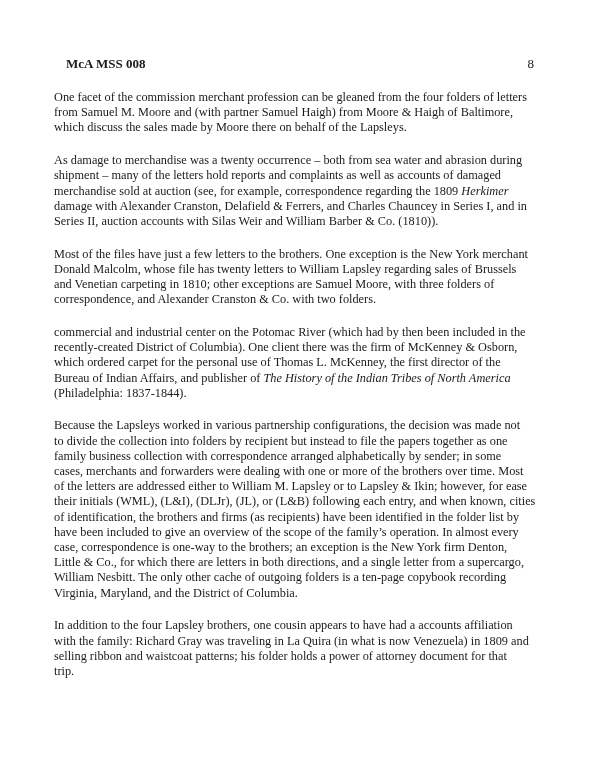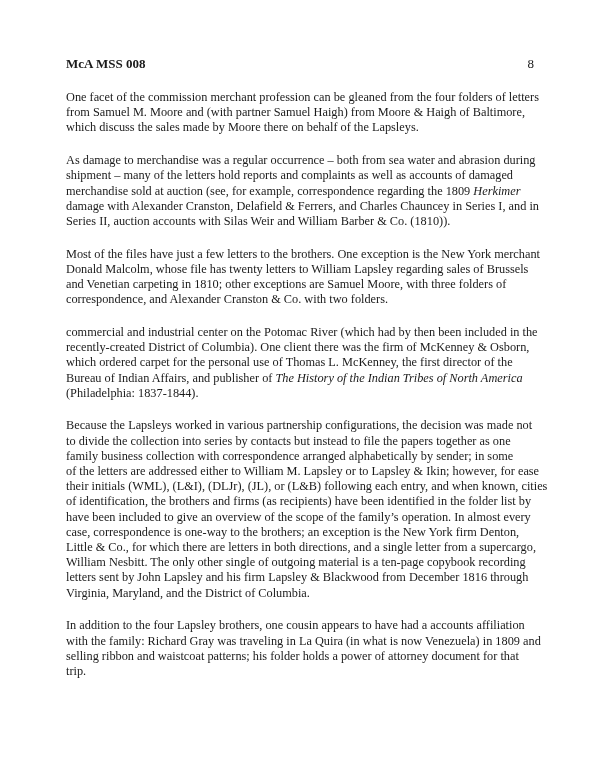--- a/index.html
+++ b/index.html
@@ -1,71 +1,71 @@
 <!DOCTYPE html>
 <html><head>
 <meta charset="utf-8">
 <style>
   html, body { margin: 0; padding: 0; background: #ffffff; }
   body { width: 600px; height: 776px; position: relative; overflow: hidden;
          font-family: "Liberation Serif", serif; color: #1a1a1a; }
   .header { position: absolute; top: 56px; left: 66px; right: 66px; height: 16px; }
   .header .title { position: absolute; left: 0; top: 0; font-weight: bold; font-size: 13px; }
   .header .pagenum { position: absolute; right: 0; top: 0; font-size: 13px; }
-  .content { position: absolute; left: 66px; top: 90px; width: 480px; }
+  .content { position: absolute; left: 54px; top: 90px; width: 480px; }
   .para { margin: 0 0 17.5px 0; }
   .line { display: block; font-size: 12.3px; line-height: 15.2px; white-space: nowrap; }
   .line i { font-style: italic; text-align: right; }
 </style>
 </head>
 <body>
 
 <div class="header">
   <span class="title">McA MSS 008</span>
   <span class="pagenum">8</span>
 </div>
 
 <div class="content" id="content">
     <div class="para">
       <span class="line"><span>One facet of the commission merchant profession can be gleaned from the four folders of letters</span></span>
       <span class="line"><span>from Samuel M. Moore and (with partner Samuel Haigh) from Moore &amp; Haigh of Baltimore,</span></span>
       <span class="line"><span>which discuss the sales made by Moore there on behalf of the Lapsleys.</span></span>
     </div>
     <div class="para">
-      <span class="line"><span>As damage to merchandise was a regular occurrence – both from sea water and abrasion during</span></span>
+      <span class="line"><span>As damage to merchandise was a twenty occurrence – both from sea water and abrasion during</span></span>
       <span class="line"><span>shipment – many of the letters hold reports and complaints as well as accounts of damaged</span></span>
       <span class="line"><span>merchandise sold at auction (see, for example, correspondence regarding the 1809 </span><i>Herkimer</i></span>
       <span class="line"><span>damage with Alexander Cranston, Delafield &amp; Ferrers, and Charles Chauncey in Series I, and in</span></span>
       <span class="line"><span>Series II, auction accounts with Silas Weir and William Barber &amp; Co. (1810)).</span></span>
     </div>
     <div class="para">
       <span class="line"><span>Most of the files have just a few letters to the brothers. One exception is the New York merchant</span></span>
       <span class="line"><span>Donald Malcolm, whose file has twenty letters to William Lapsley regarding sales of Brussels</span></span>
       <span class="line"><span>and Venetian carpeting in 1810; other exceptions are Samuel Moore, with three folders of</span></span>
       <span class="line"><span>correspondence, and Alexander Cranston &amp; Co. with two folders.</span></span>
     </div>
     <div class="para">
       <span class="line"><span>commercial and industrial center on the Potomac River (which had by then been included in the</span></span>
       <span class="line"><span>recently-created District of Columbia). One client there was the firm of McKenney &amp; Osborn,</span></span>
       <span class="line"><span>which ordered carpet for the personal use of Thomas L. McKenney, the first director of the</span></span>
       <span class="line"><span>Bureau of Indian Affairs, and publisher of </span><i>The History of the Indian Tribes of North America</i></span>
       <span class="line"><span>(Philadelphia: 1837-1844).</span></span>
     </div>
     <div class="para">
       <span class="line"><span>Because the Lapsleys worked in various partnership configurations, the decision was made not</span></span>
-      <span class="line"><span>to divide the collection into series by contacts but instead to file the papers together as one</span></span>
+      <span class="line"><span>to divide the collection into folders by recipient but instead to file the papers together as one</span></span>
       <span class="line"><span>family business collection with correspondence arranged alphabetically by sender; in some</span></span>
+      <span class="line"><span>cases, merchants and forwarders were dealing with one or more of the brothers over time. Most</span></span>
       <span class="line"><span>of the letters are addressed either to William M. Lapsley or to Lapsley &amp; Ikin; however, for ease</span></span>
       <span class="line"><span>their initials (WML), (L&amp;I), (DLJr), (JL), or (L&amp;B) following each entry, and when known, cities</span></span>
       <span class="line"><span>of identification, the brothers and firms (as recipients) have been identified in the folder list by</span></span>
       <span class="line"><span>have been included to give an overview of the scope of the family’s operation. In almost every</span></span>
       <span class="line"><span>case, correspondence is one-way to the brothers; an exception is the New York firm Denton,</span></span>
       <span class="line"><span>Little &amp; Co., for which there are letters in both directions, and a single letter from a supercargo,</span></span>
-      <span class="line"><span>William Nesbitt. The only other single of outgoing material is a ten-page copybook recording</span></span>
-      <span class="line"><span>letters sent by John Lapsley and his firm Lapsley &amp; Blackwood from December 1816 through</span></span>
+      <span class="line"><span>William Nesbitt. The only other cache of outgoing folders is a ten-page copybook recording</span></span>
       <span class="line"><span>Virginia, Maryland, and the District of Columbia.</span></span>
     </div>
     <div class="para">
       <span class="line"><span>In addition to the four Lapsley brothers, one cousin appears to have had a accounts affiliation</span></span>
       <span class="line"><span>with the family: Richard Gray was traveling in La Quira (in what is now Venezuela) in 1809 and</span></span>
       <span class="line"><span>selling ribbon and waistcoat patterns; his folder holds a power of attorney document for that</span></span>
       <span class="line"><span>trip.</span></span>
     </div>
   </div>
 

